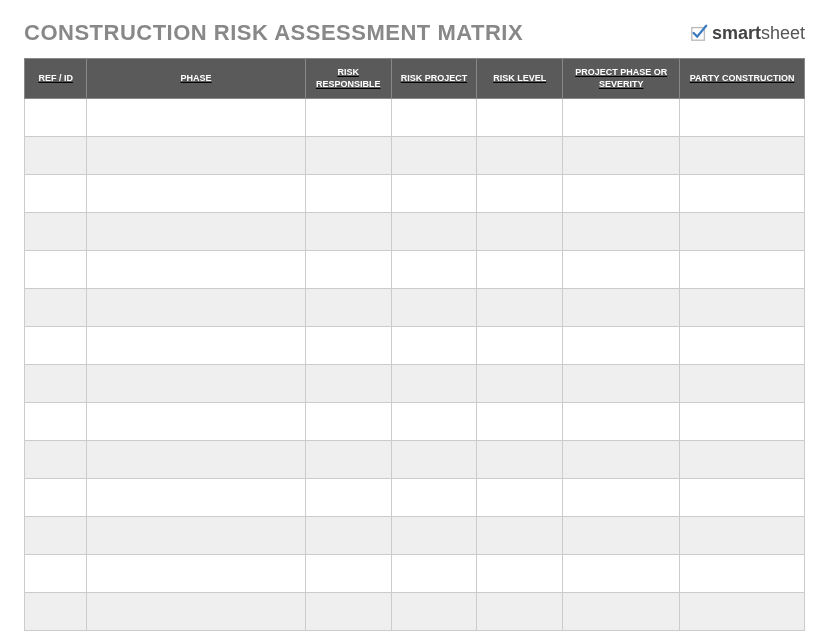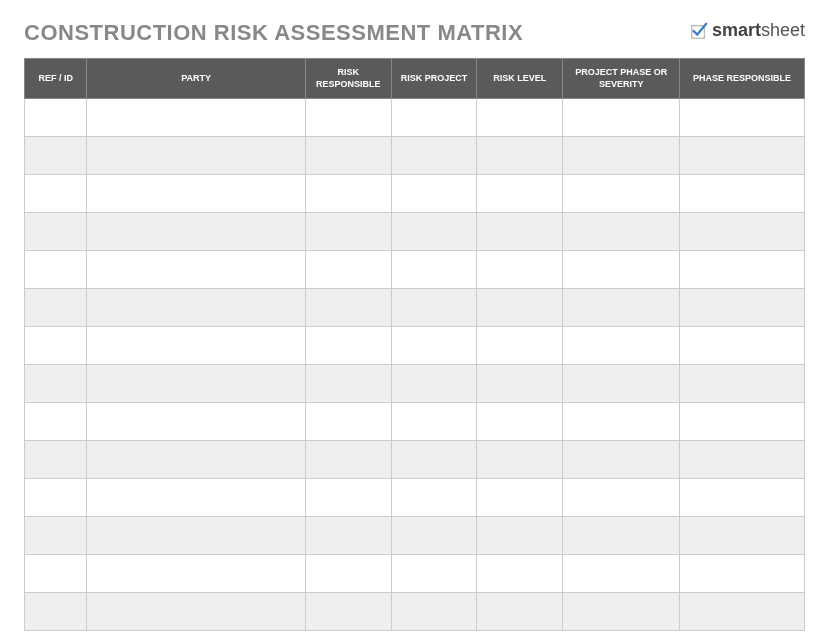--- a/index.html
+++ b/index.html
@@ -7,21 +7,21 @@
       font-family: Arial, Helvetica, sans-serif;
       background: #fff;
       width: 829px;
       height: 640px;
       padding: 20px 24px;
       overflow: hidden;
     }
     .header {
       display: flex;
       justify-content: space-between;
-      align-items: flex-start;
+      align-items: center;
       margin-bottom: 12px;
     }
     .title {
       font-size: 22px;
       font-weight: bold;
       color: #888;
       letter-spacing: 0.5px;
     }
     .logo {
       display: flex;
@@ -36,20 +36,21 @@
     .logo-text {
       font-size: 18px;
       color: #555;
       font-weight: 400;
     }
     .logo-text .bold { font-weight: 600; color: #444; }
     table {
       width: 100%;
       border-collapse: collapse;
       table-layout: fixed;
+      text-decoration: underline;
     }
     th {
       background: #5a5a5a;
       color: #fff;
       font-size: 9px;
       font-weight: bold;
       text-align: center;
       padding: 8px 4px;
       border: 1px solid #888;
       line-height: 1.3;
@@ -93,26 +94,26 @@
       <col class="col-risk">
       <col class="col-likelihood">
     <col class="col-severity">
       <col class="col-level">
       <col class="col-phase">
       <col class="col-party">
   </colgroup>
   <thead>
     <tr>
       <th>REF / ID</th>
-      <th>PARTY</th>
+      <th>PHASE</th>
       <th>RISK RESPONSIBLE</th>
       <th>RISK PROJECT</th>
       <th>RISK LEVEL</th>
       <th>PROJECT PHASE OR SEVERITY</th>
-      <th>PHASE RESPONSIBLE</th>
+      <th>PARTY CONSTRUCTION</th>
     </tr>
   </thead>
   <tbody id="tbody">
       <tr class="odd">
         <td></td>
         <td></td>
         <td></td>
         <td></td>
         <td></td>
         <td></td>

